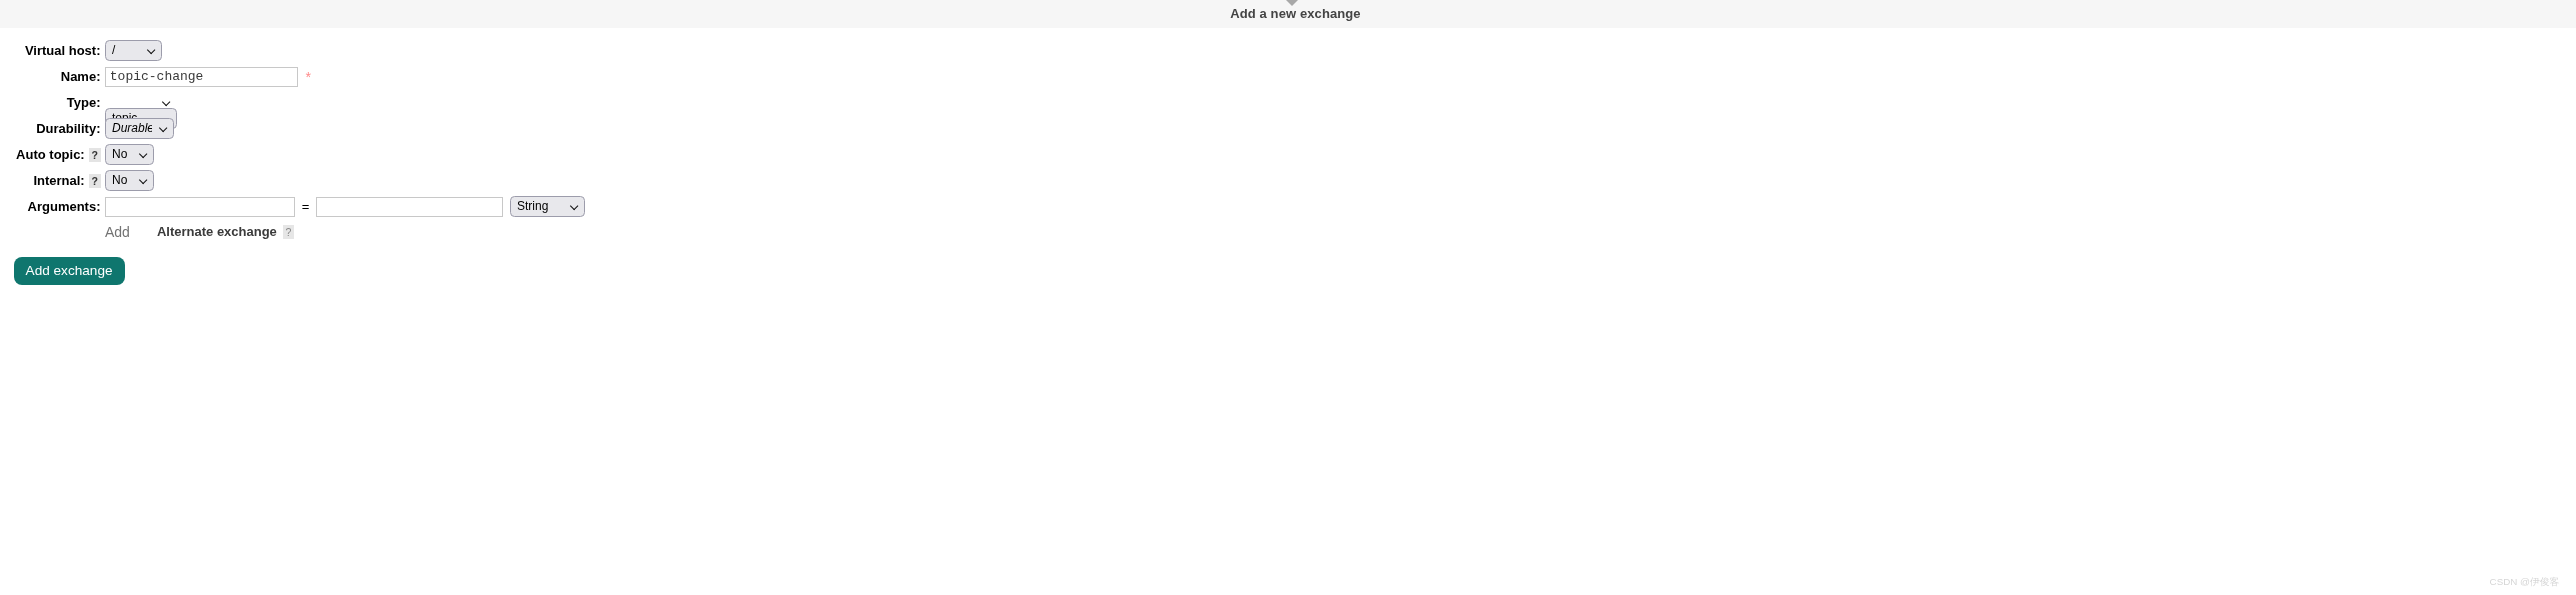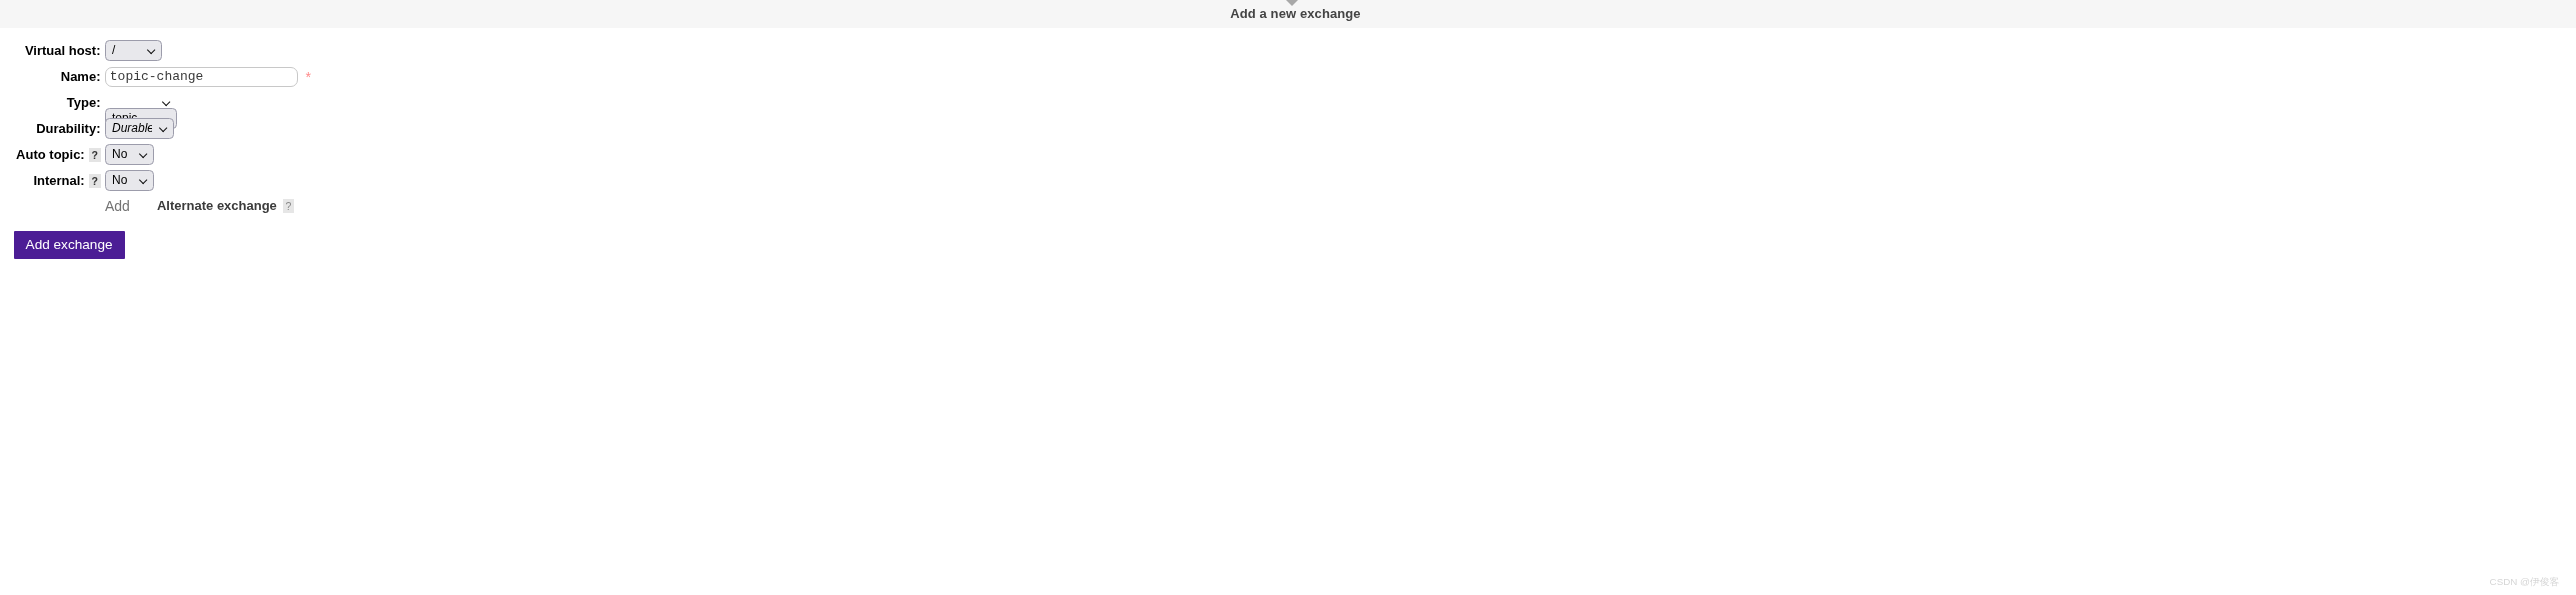--- a/index.html
+++ b/index.html
@@ -147,21 +147,21 @@
     border: 0.8px solid #c8c8c8;
     background: #ffffff;
     height: 20.4px;
     box-sizing: border-box;
     font-family: "Liberation Mono", monospace;
     font-size: 13px;
     color: #3a3a3a;
     padding: 1.5px 3.8px;
     outline: none;
   }
-  .txt-name { width: 193px; border-radius: 7px; }
+  .txt-name { width: 193px; }
   .txt-arg-key { width: 190px; font-family: "Liberation Sans", sans-serif; }
   .txt-arg-val { width: 187px; font-family: "Liberation Sans", sans-serif; }
 
   .req-star {
     color: #ff8a8a;
     font-size: 14.3px;
     margin-left: 7.5px;
     line-height: 1;
     user-select: none;
   }
@@ -197,24 +197,24 @@
     background: #e6e6e6;
     color: #888888;
   }
 
   
   .submit-area {
     padding-top: 13.6px;
     padding-left: 13.6px;
   }
   .btn-submit {
-    background: #4c1d95;
+    background: #0f766e;
     color: #ffffff;
     border: none;
-    border-radius: 1px;
+    border-radius: 8px;
     font-family: "Liberation Sans", sans-serif;
     font-size: 13.6px;
     padding: 6.8px 12px 7.5px 12px;
     cursor: pointer;
     line-height: 1;
   }
 
   
   .watermark {
     position: absolute;
@@ -299,20 +299,34 @@
       <span class="help-badge">?</span>
     </div>
     <span class="sel-wrap">
       <select class="sel sel-yesno">
         <option>No</option>
       </select>
       <span class="chev"></span>
     </span>
   </div>
 
+  <div class="form-row">
+    <div class="label-cell">
+      <span class="row-label">Arguments:</span>
+    </div>
+    <input class="txt txt-arg-key" type="text" value="" style="">
+    <span class="eq-sign">=</span>
+    <input class="txt txt-arg-val" type="text" value="" style="">
+    <span class="sel-wrap" style="margin-left:6.8px;">
+      <select class="sel sel-argtype">
+        <option>String</option>
+      </select>
+      <span class="chev"></span>
+    </span>
+  </div>
 
   <div class="addrow">
     <span class="spacer"></span>
     <a class="add-link">Add</a>
     <span class="alt-exchange">Alternate exchange</span>
     <span class="help-badge light">?</span>
   </div>
 
 </div>
 

